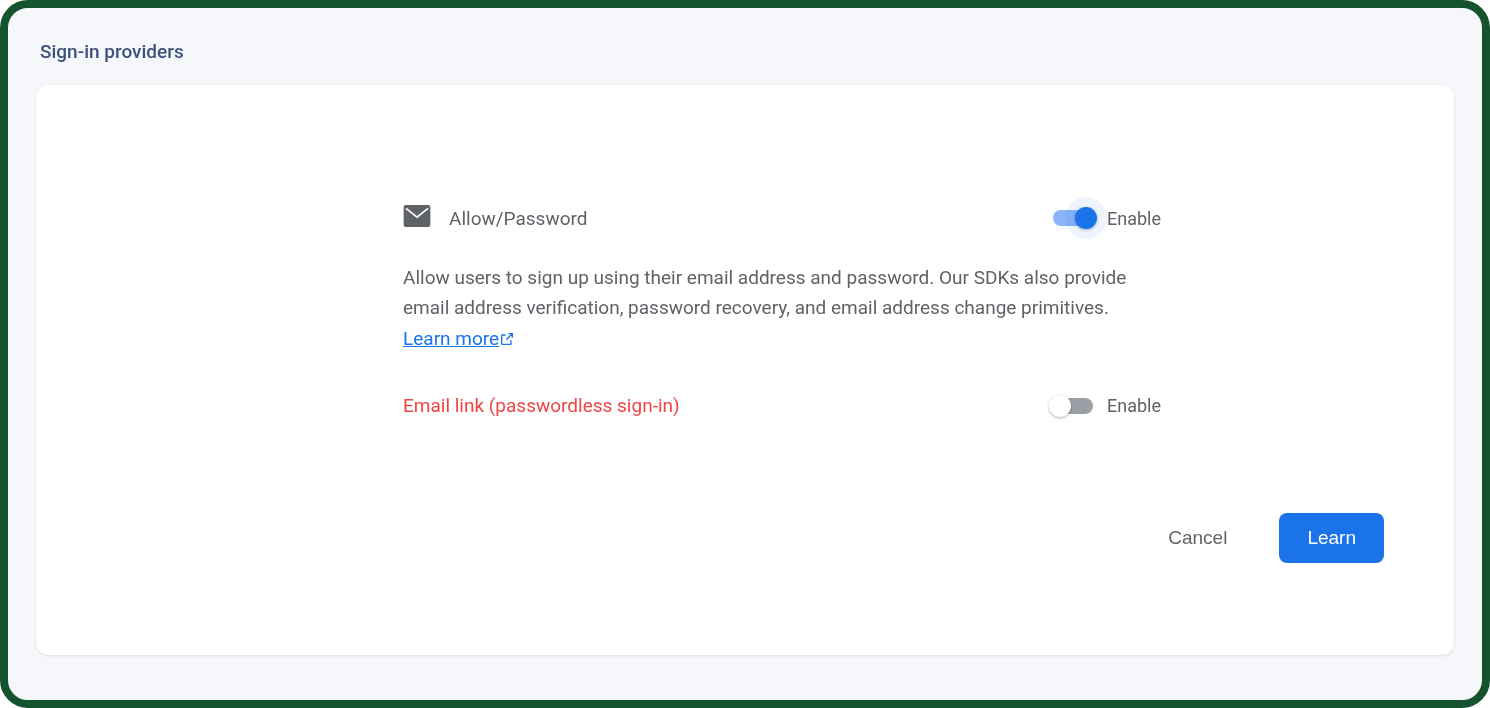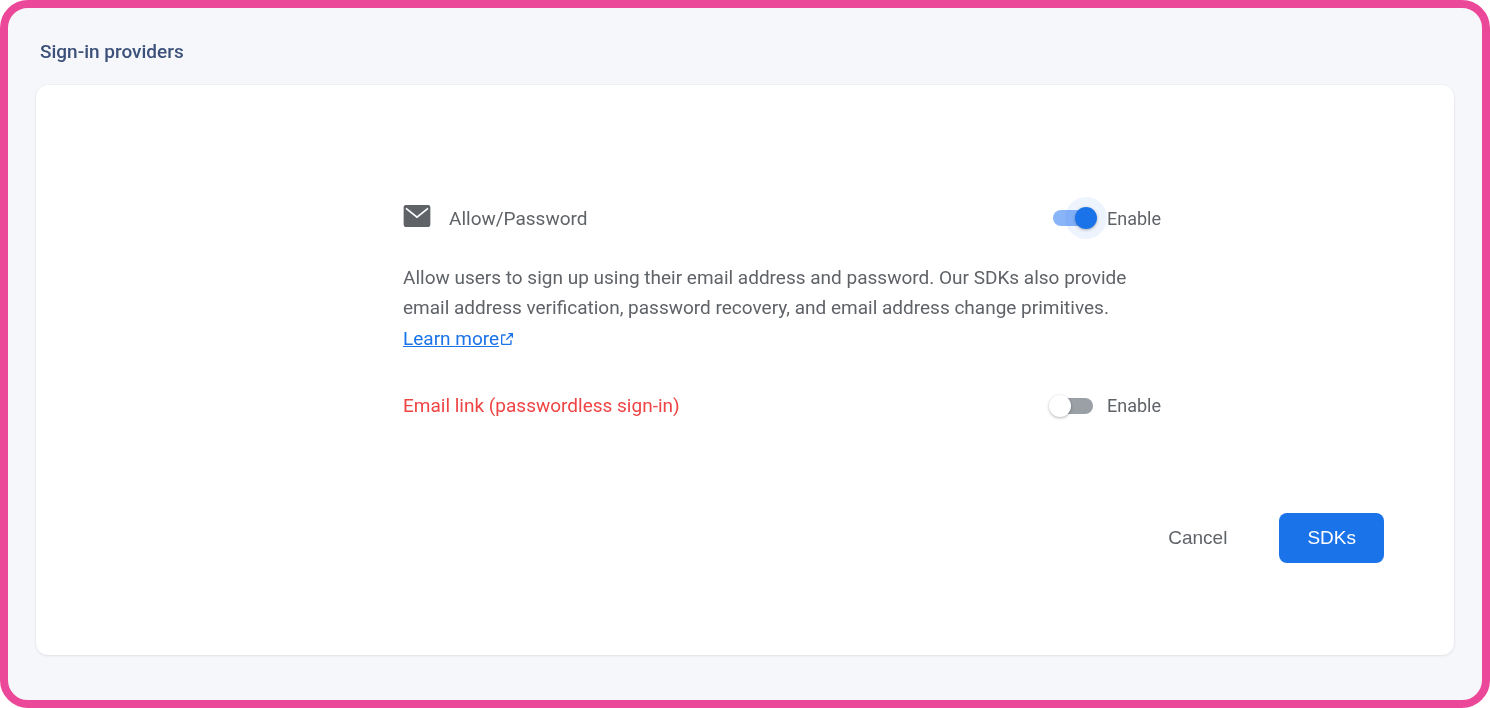--- a/index.html
+++ b/index.html
@@ -9,21 +9,21 @@
     }
     body {
       font-family: 'Roboto', -apple-system, BlinkMacSystemFont, 'Segoe UI', Arial, sans-serif;
       background: #fff;
       width: 1490px;
       height: 708px;
     }
     .outer-frame {
       width: 1490px;
       height: 708px;
-      border: 8px solid #ec4899;
+      border: 8px solid #14532d;
       border-radius: 28px;
       background: #F5F7FA;
       padding: 32px 28px 28px 28px;
     }
     .section-title {
       color: #3C517A;
       font-size: 19px;
       font-weight: 500;
       margin-bottom: 22px;
       margin-left: 4px;
@@ -203,16 +203,16 @@
             <div class="knob"></div>
           </div>
           <span class="toggle-label">Enable</span>
         </div>
       </div>
 
     </div>
 
     <div class="actions">
       <button class="btn-cancel">Cancel</button>
-      <button class="btn-save">SDKs</button>
+      <button class="btn-save">Learn</button>
     </div>
   </div>
 </div>
 
 </body></html>

